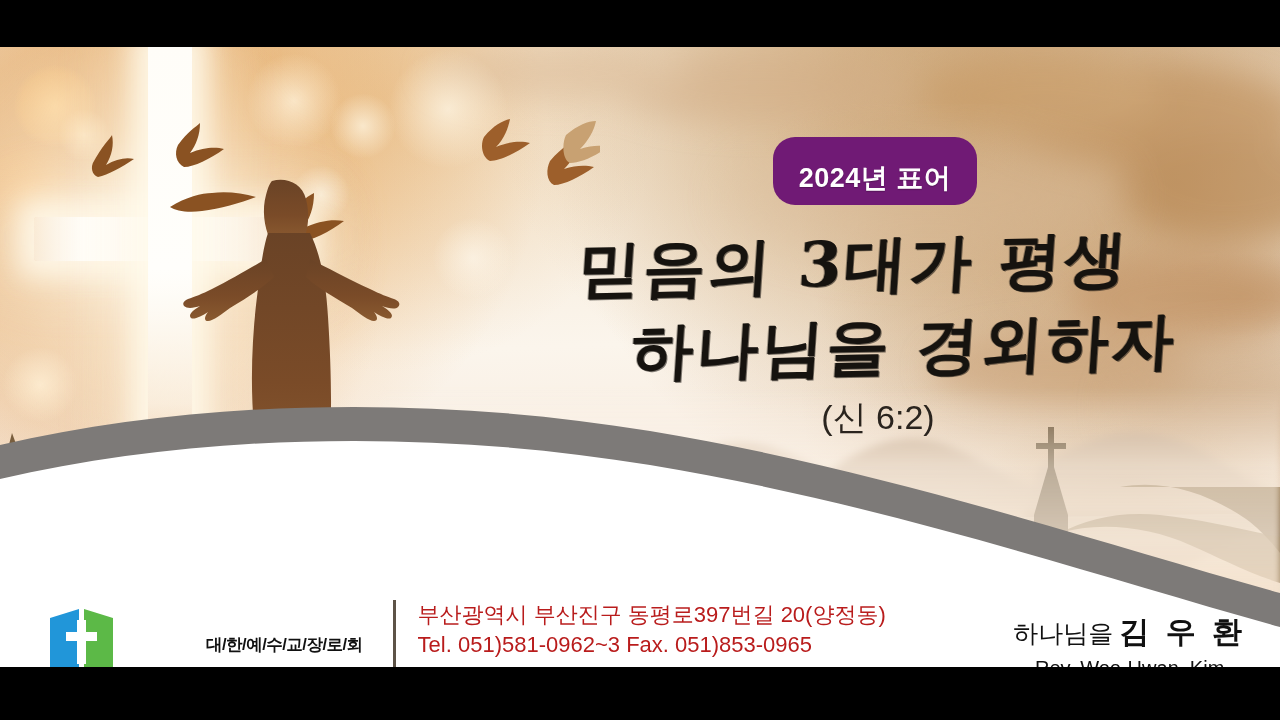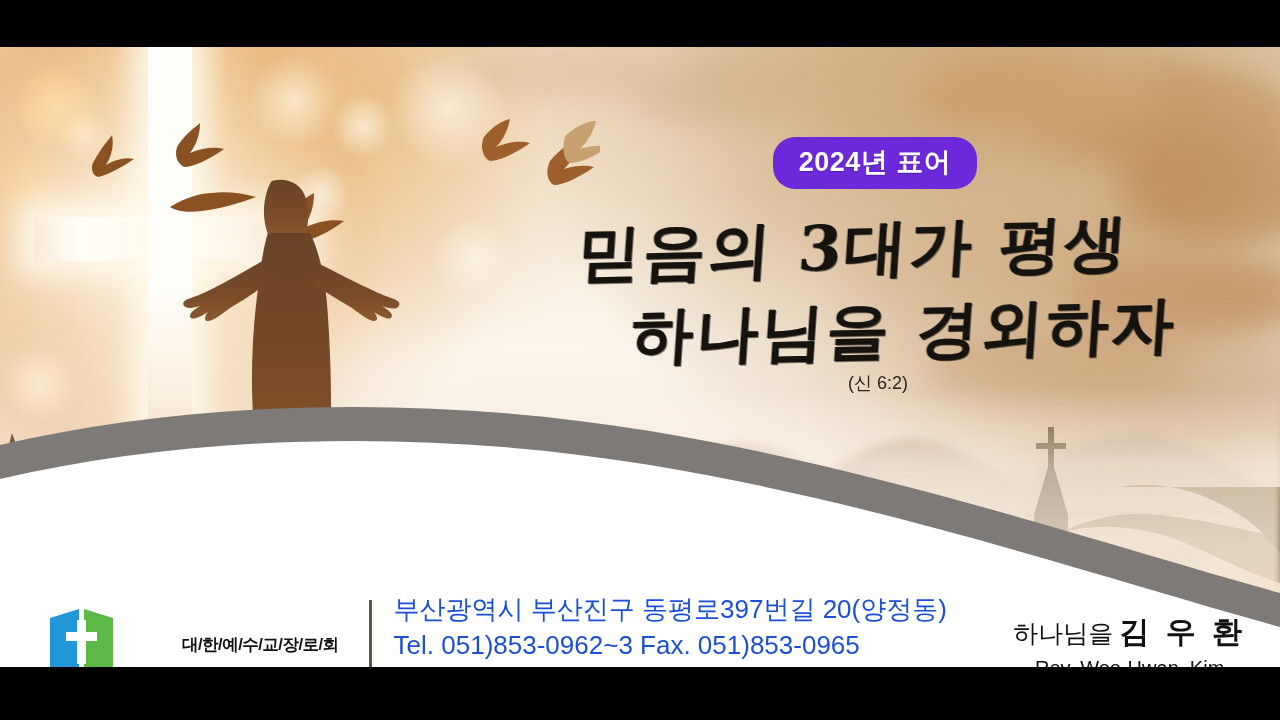--- a/index.html
+++ b/index.html
@@ -73,68 +73,68 @@
     filter:blur(3px);
   }
 
   
   .wave { position:absolute; left:0; bottom:0; width:1280px; height:280px; z-index:30; }
 
   
   .headline { position:absolute; left:480px; top:90px; width:790px; z-index:40; text-align:center; }
 
   .badge {
-    display:inline-block; background:#6d28d9; color:#ffffff;
+    display:inline-block; background:#701a75; color:#ffffff;
     font-size:27px; font-weight:bold; letter-spacing:.5px;
-    padding:7px 26px 9px; border-radius:22px;
+    padding:23px 26px 9px; border-radius:22px;
     font-family:"Liberation Sans", sans-serif;
     text-shadow:0 1px 1px rgba(0,0,0,.25);
   }
 
   .verse-line {
     color:#16130f;
     font-family:"DejaVu Serif", serif;
     font-weight:bold;
     font-size:62px;
     line-height:1.08;
     letter-spacing:3px;
     white-space:nowrap;
     text-shadow:1px 1px 0 rgba(20,16,12,.55), -1px 0 0 rgba(20,16,12,.35);
     transform:skewX(-5deg) rotate(-1.2deg);
   }
   .verse-1 { margin-top:26px; padding-right:42px; }
   .verse-2 { margin-top:16px; padding-left:58px; }
 
   .verse-ref {
-    margin-top:6px; padding-left:6px;
-    color:#2a241e; font-size:18px;
+    margin-top:14px; padding-left:6px;
+    color:#2a241e; font-size:34px;
     font-family:"Liberation Sans", sans-serif;
   }
 
   
   .footer {
     position:absolute; left:0; top:530px; width:1280px; height:137px;
     z-index:50; display:flex; align-items:center;
   }
   .logo-wrap { display:flex; align-items:center; margin-left:46px; }
   .logo-mark { width:74px; height:80px; flex:none; }
-  .logo-text { margin-left:4px; }
+  .logo-text { margin-left:28px; }
   .denom {
     font-size:16.5px; font-weight:bold; color:#111; letter-spacing:-0.5px;
     margin-left:58px; margin-bottom:1px;
     font-family:"Liberation Sans", sans-serif;
     white-space:nowrap;
   }
   .church-name {
     font-size:50px; font-weight:bold; color:#1a5fae; letter-spacing:-1px;
     line-height:1; font-family:"Liberation Sans", sans-serif; white-space:nowrap;
   }
   .divider { width:3px; height:92px; background:#5d5347; margin:0 22px 0 30px; flex:none; }
   .contact {
-    color:#1d4ed8; font-size:26px; line-height:1.38; white-space:nowrap;
+    color:#b91c1c; font-size:22px; line-height:1.38; white-space:nowrap;
     font-family:"Liberation Sans", sans-serif;
   }
   .pastor { margin-left:auto; margin-right:34px; text-align:center; }
   .pastor-kr { font-size:25px; color:#111; white-space:nowrap; font-family:"Liberation Sans", sans-serif; }
   .pastor-kr b { font-size:30px; font-weight:bold; letter-spacing:4px; margin-left:6px;margin-top:48px; }
   .pastor-en { font-size:20px; color:#111; margin-top:4px; white-space:nowrap; font-family:"Liberation Sans", sans-serif; }
 </style>
 </head>
 <body>
 
@@ -336,21 +336,21 @@
         </svg>
         <div class="logo-text">
           <div class="denom">대/한/예/수/교/장/로/회</div>
         </div>
       </div>
 
       <div class="divider"></div>
 
       <div class="contact">
         <div>부산광역시 부산진구 동평로397번길 20(양정동)</div>
-        <div>Tel. 051)853-0962~3   Fax. 051)853-0965</div>
+        <div>Tel. 051)581-0962~3   Fax. 051)853-0965</div>
         <div>http://www.ncnc.or.kr</div>
       </div>
 
       <div class="pastor">
         <div class="pastor-kr"><span>하나님을</span><b>김 우 환</b></div>
         <div class="pastor-en">Rev. Woo-Hwan, Kim</div>
       </div>
 
     </div>
 

